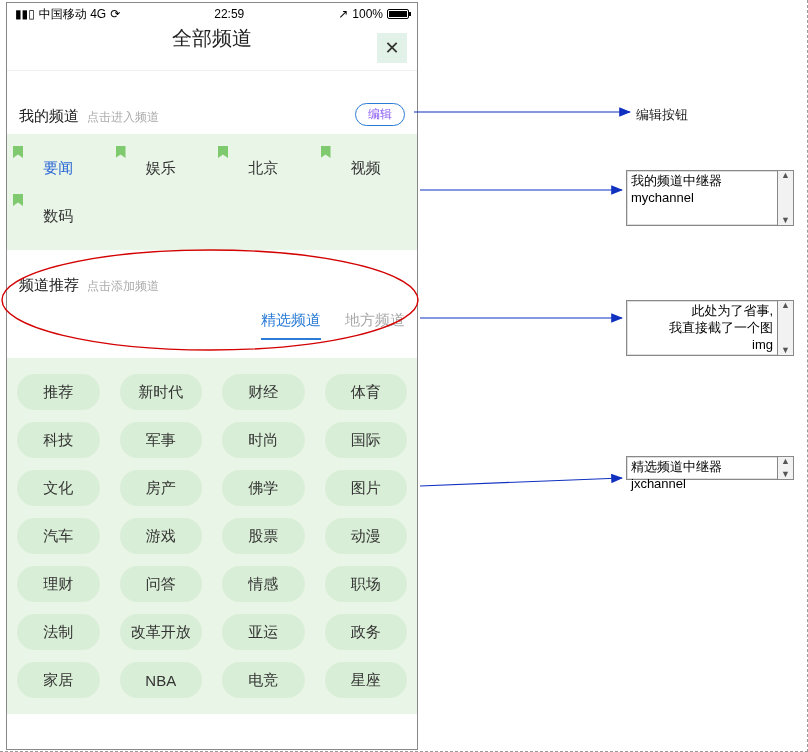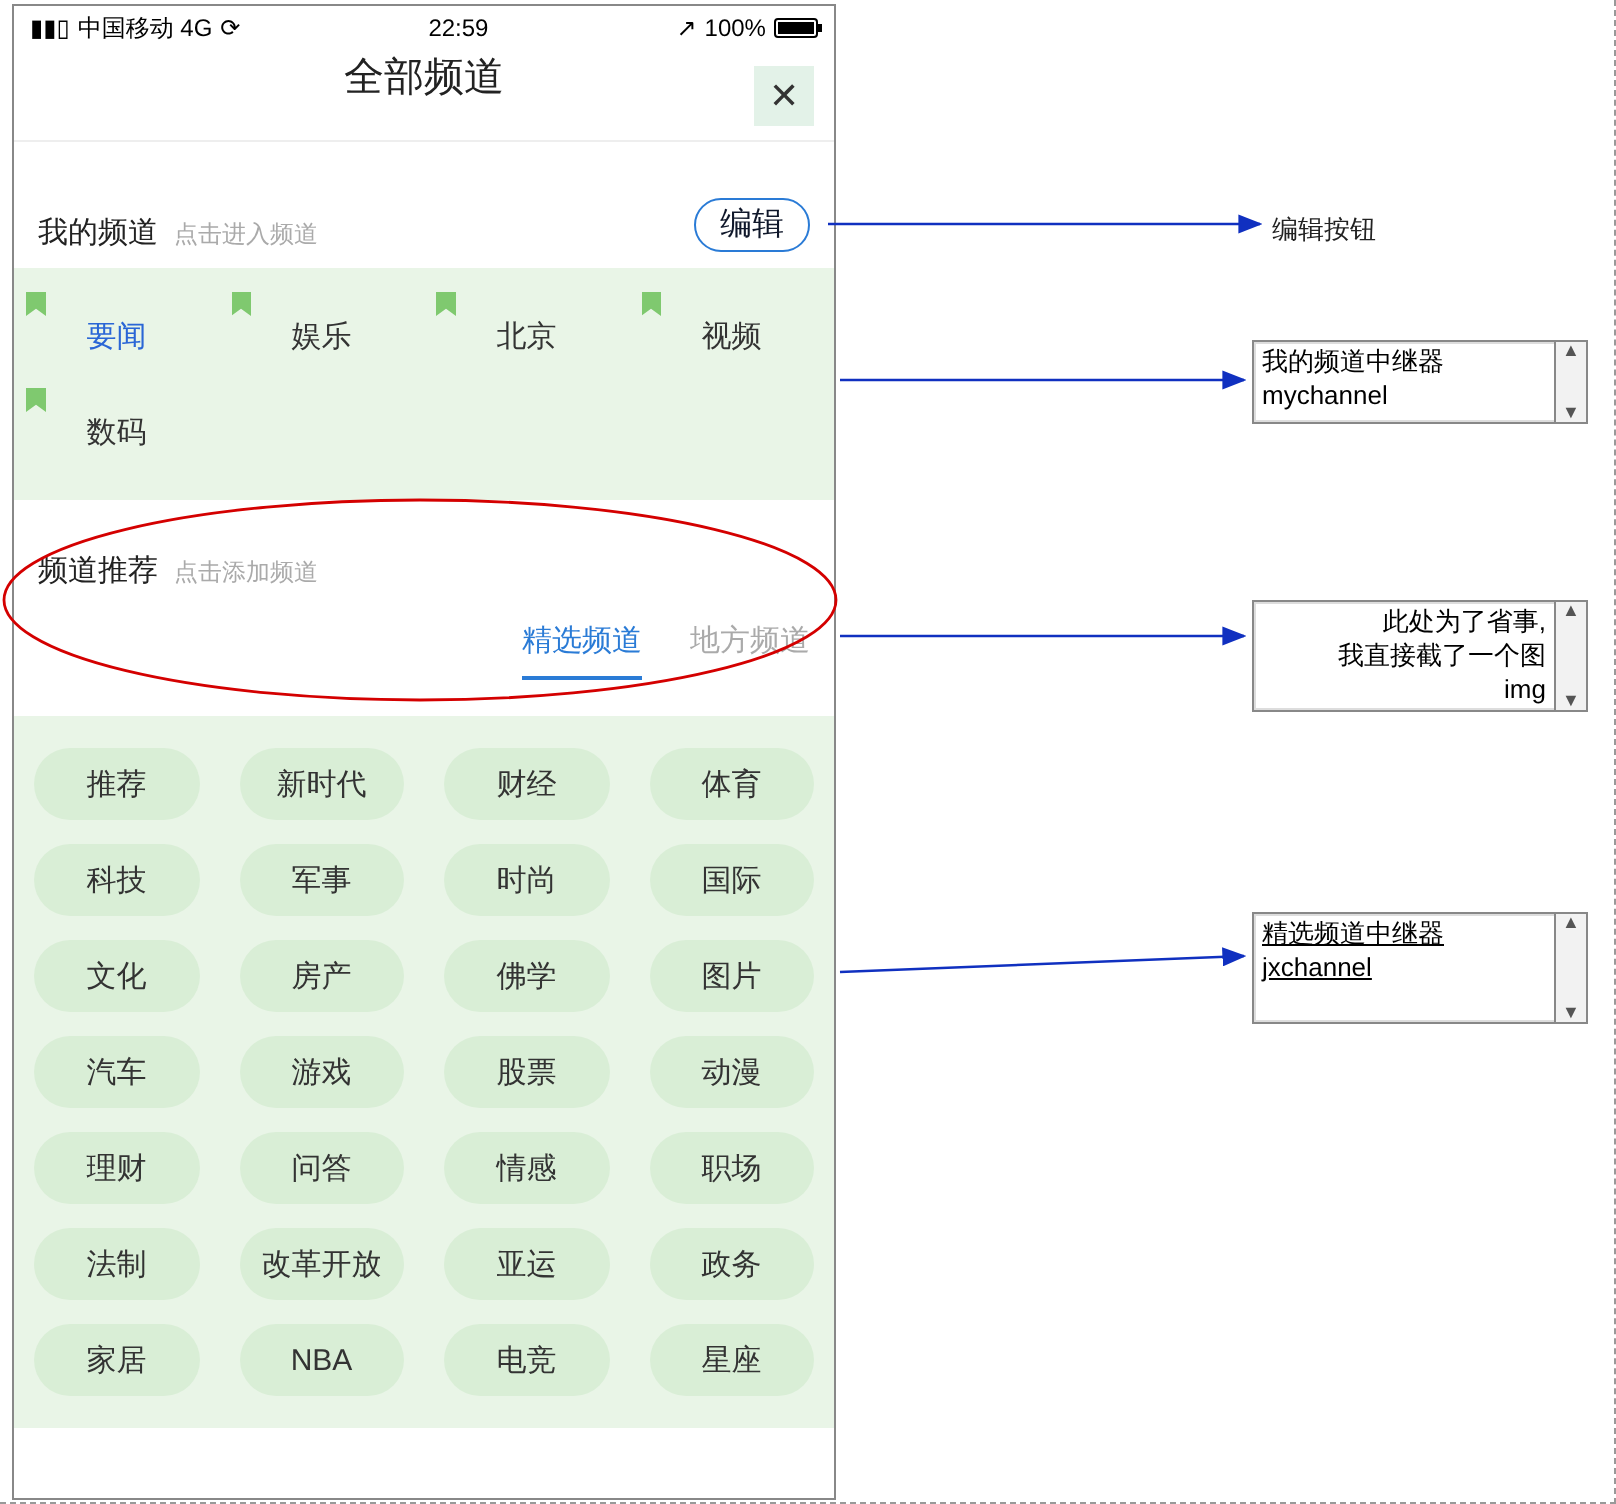--- a/index.html
+++ b/index.html
@@ -17,21 +17,21 @@
   .batt-fill { position: absolute; left: 1px; top: 1px; bottom: 1px; right: 1px; background: #000; }
 
   .titlebar { height: 46px; display: flex; align-items: flex-start; justify-content: center; position: relative; border-bottom: 1px solid #eee; }
   .titlebar .title { font-size: 20px; color: #222; }
   .closebtn { position: absolute; right: 10px; top: 8px; width: 30px; height: 30px; background: #e3f2e8; display: flex; align-items: center; justify-content: center; font-size: 18px; color: #333; }
 
   .section-head { display: flex; align-items: flex-end; justify-content: space-between; padding: 14px 12px 8px 12px; }
   .section-head .sh-left { display: flex; align-items: baseline; gap: 8px; }
   .sh-title { font-size: 15px; color: #222; font-weight: 500; }
   .sh-hint { font-size: 12px; color: #aaa; margin-top: 24px; }
-  .editbtn { border: 1.5px solid #2a7bd6; color: #0f172a; background: #fff; border-radius: 14px; font-size: 16px; padding: 2px 12px; }
+  .editbtn { border: 1.5px solid #2a7bd6; color: #8b5cf6; background: #fff; border-radius: 14px; font-size: 12px; padding: 2px 12px; }
 
   .channel-area { background: #e9f5e7; padding: 10px 0 10px 0; position: relative; }
   .channel-grid { display: grid; grid-template-columns: repeat(4, 1fr); }
   .channel-cell { height: 48px; display: flex; align-items: center; justify-content: center; font-size: 15px; color: #333; position: relative; }
   .channel-cell.active { color: #2a66d6; align-items: center; }
   .pill { position: absolute; inset: 6px 10px; background: #d9eed6; border-radius: 18px; z-index: 0; }
   .channel-cell span.lbl { z-index: 1; }
   .bookmark { position: absolute; left: 6px; top: 2px; width: 10px; height: 12px; background: #7fc96f; clip-path: polygon(0 0, 100% 0, 100% 100%, 50% 70%, 0 100%); }
 
   .recommend-head { padding: 4px 12px 10px 12px; }
@@ -238,21 +238,21 @@
             <span class="pill"></span>
             <span class="lbl">星座</span>
           </div>
         </div>
     </div>
 
   </div>
 
   <span class="ann-label" style="left:636px; top:106px;">编辑按钮</span>
 
-  <div class="ann-box" style="left:626px; top:170px; height:42px;">
+  <div class="ann-box" style="left:626px; top:170px; height:56px;">
     <div class="content">
       <div>我的频道中继器</div>
       <div>mychannel</div>
     </div>
     <div class="scroll">
         <span>▲</span>
         <span>▼</span>
       </div>
   </div>
 
@@ -261,21 +261,21 @@
       <div>此处为了省事,</div>
       <div>我直接截了一个图</div>
       <div>img</div>
     </div>
     <div class="scroll">
         <span>▲</span>
         <span>▼</span>
       </div>
   </div>
 
-  <div class="ann-box" style="left:626px; top:456px; height:56px;text-decoration:underline;">
+  <div class="ann-box" style="left:626px; top:456px; height:24px;">
     <div class="content">
       <div>精选频道中继器</div>
       <div>jxchannel</div>
     </div>
     <div class="scroll">
         <span>▲</span>
         <span>▼</span>
       </div>
   </div>
 

